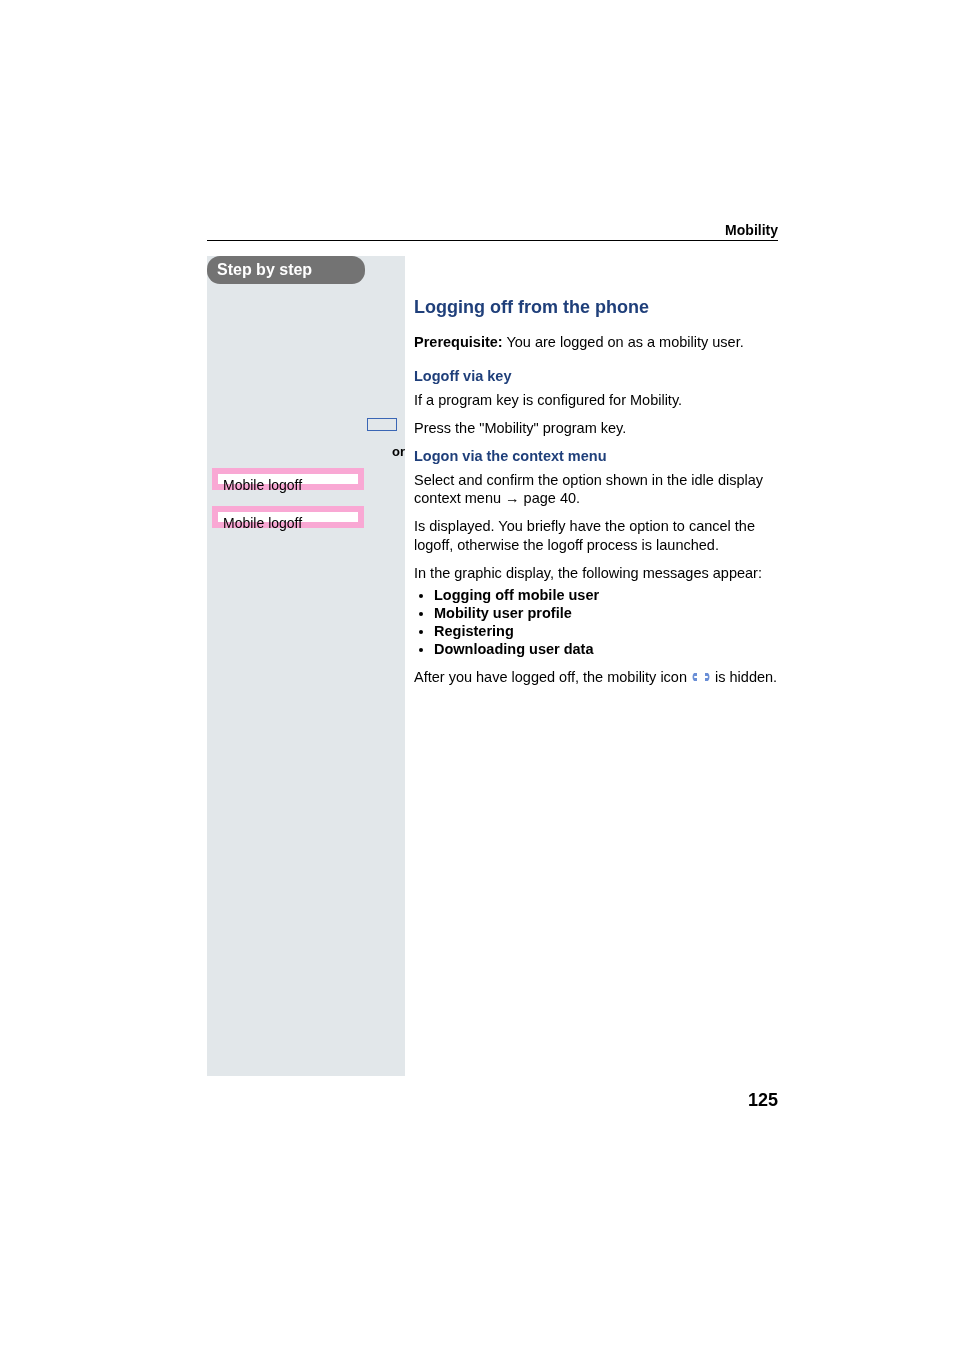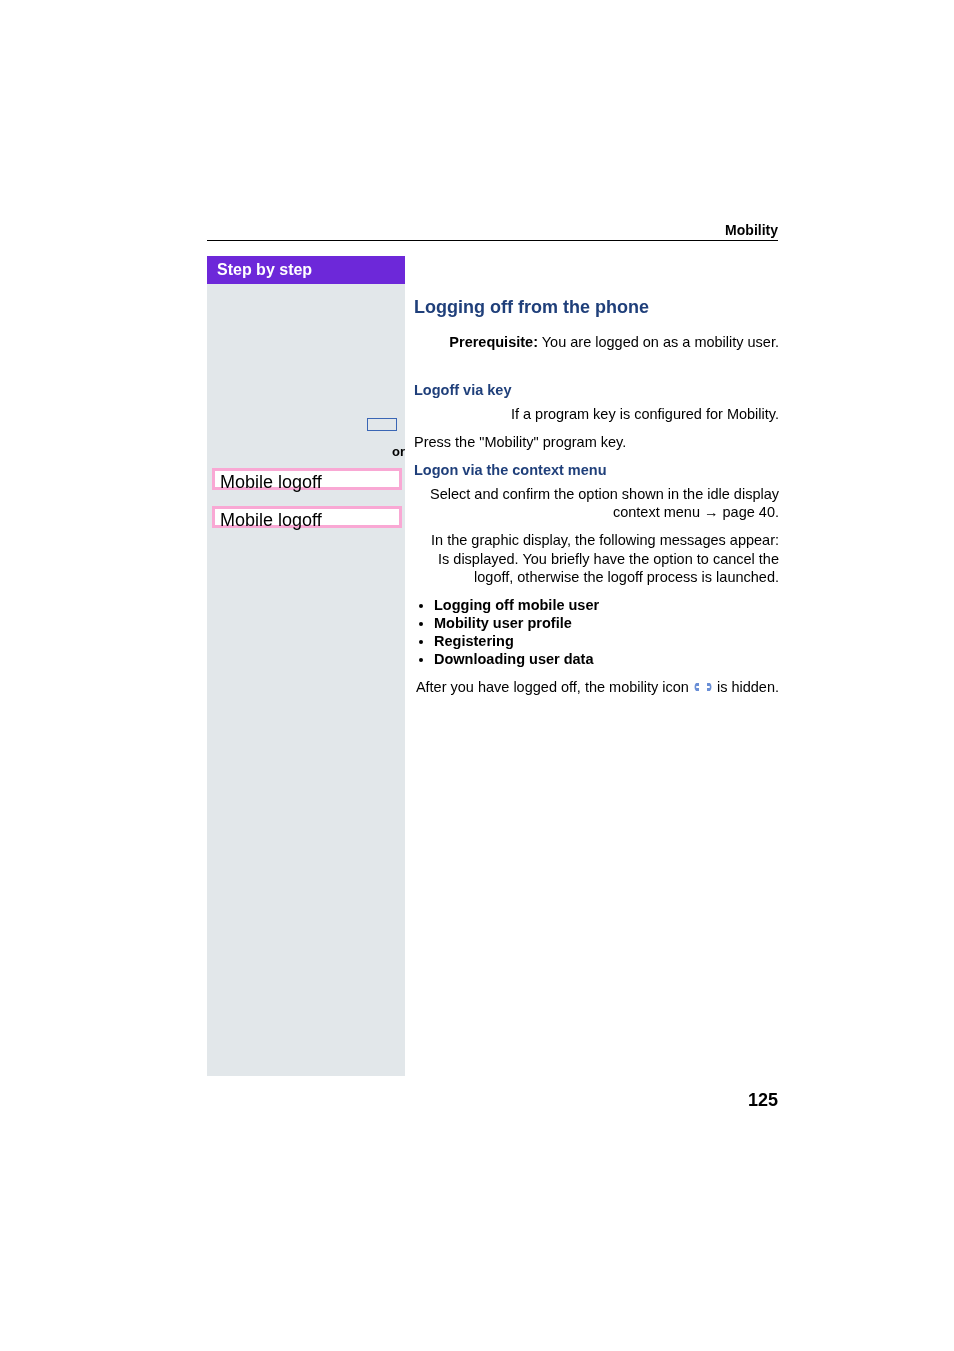--- a/index.html
+++ b/index.html
@@ -37,30 +37,31 @@
     top: 256px;
     left: 207px;
     width: 198px;
     height: 820px;
     background: #e2e7ea;
   }
   .sidebar-title {
     position: absolute;
     top: 256px;
     left: 207px;
-    width: 198px;
+    width: 158px;
     height: 28px;
-    background: #6d28d9;
+    background: #737373;
     color: #ffffff;
     font-weight: bold;
     font-size: 16px;
     line-height: 28px;
     padding-left: 10px;
     box-sizing: border-box;
     font-family: Arial, Helvetica, sans-serif;
+    border-radius: 13px;
   }
   .content {
     position: absolute;
     top: 296px;
     left: 414px;
     width: 365px;
     font-size: 14.5px;
     line-height: 1.25;
   }
   .h2 {
@@ -70,26 +71,25 @@
     margin-bottom: 14px;
     font-family: Arial, Helvetica, sans-serif;
   }
   .prereq-label {
     font-weight: bold;
   }
   .h3 {
     color: #1f3f7a;
     font-weight: bold;
     font-size: 14.5px;
-    margin-top: 30px;
+    margin-top: 16px;
     margin-bottom: 6px;
   }
   .para {
     margin: 0 0 10px 0;
-    text-align: right;
   }
   .row {
     margin: 0 0 10px 0;
   }
   .key-icon {
     position: absolute;
     top: 418px;
     left: 367px;
     width: 30px;
     height: 13px;
@@ -101,25 +101,25 @@
     top: 444px;
     left: 380px;
     width: 25px;
     text-align: right;
     font-weight: bold;
     font-size: 13px;
   }
   .menu-box {
     position: absolute;
     left: 212px;
-    width: 190px;
+    width: 152px;
     height: 22px;
-    border: 3px solid #f9a8d4;
+    border: 6px solid #f9a8d4;
     background: #fff;
-    font-size: 18px;
+    font-size: 14px;
     line-height: 22px;
     padding-left: 5px;
     box-sizing: border-box;
   }
   .menu-box-1 { top: 468px; }
   .menu-box-2 { top: 506px; }
   ul.bullets {
     margin: 4px 0 10px 0;
     padding-left: 20px;
     font-weight: bold;
@@ -169,23 +169,23 @@
     <p class="para">If a program key is configured for Mobility.</p>
 
     <p class="row">Press the "Mobility" program key.</p>
 
     <div class="h3" style="margin-top:6px;">Logon via the context menu</div>
 
     <p class="para" style="margin-top:4px;">
       <span>Select and confirm the option shown in the idle display context menu </span><span>→</span><span> page 40.</span>
     </p>
 
+    <p class="para">Is displayed. You briefly have the option to cancel the logoff, otherwise the logoff process is launched.</p>
+
     <p class="para" style="margin-bottom:0;">In the graphic display, the following messages appear:</p>
-
-    <p class="para">Is displayed. You briefly have the option to cancel the logoff, otherwise the logoff process is launched.</p>
     <ul class="bullets">
       <li>Logging off mobile user</li>
       <li>Mobility user profile</li>
       <li>Registering</li>
       <li>Downloading user data</li>
     </ul>
 
     <p class="para">
       <span>After you have logged off, the mobility icon </span>
       <span class="mobility-icon">

